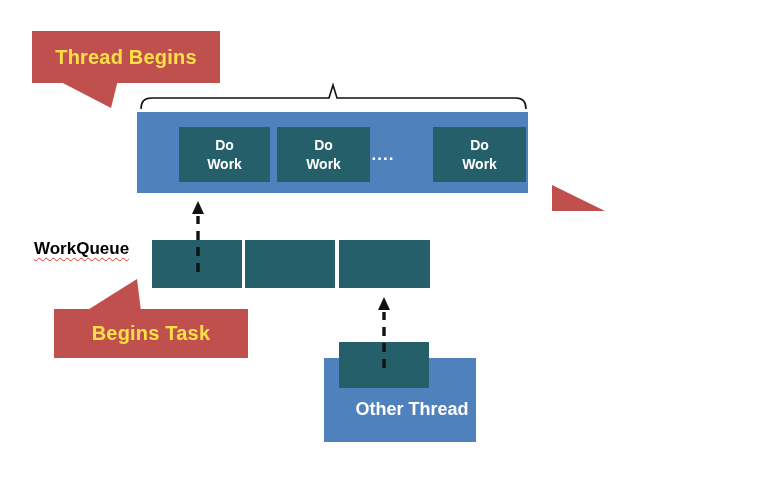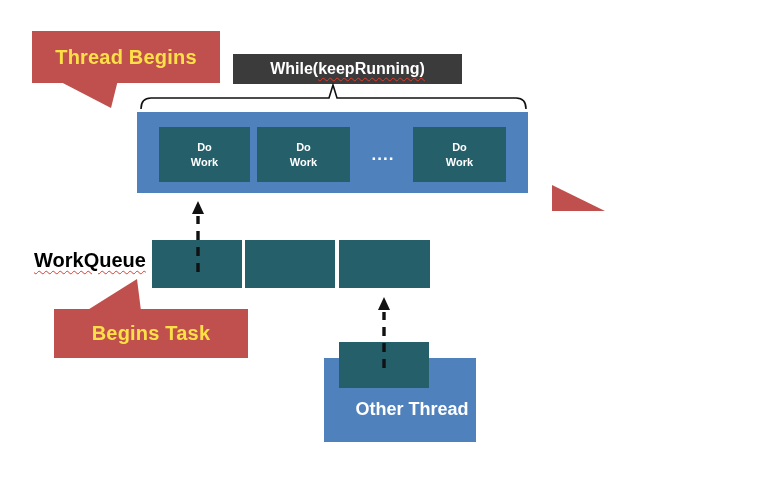--- a/index.html
+++ b/index.html
@@ -55,48 +55,49 @@
   
   .thread-container {
     left: 137px; top: 112px; width: 391px; height: 81px;
     background: var(--blue);
   }
   .do-work {
     top: 127px; height: 55px;
     background: var(--teal);
     color: #ffffff;
     font-weight: bold;
-    font-size: 11px;
+    font-size: 14px;
     line-height: 1.35;
     display: flex;
     align-items: center;
     justify-content: center;
     text-align: center;
     white-space: pre-line;
+    margin-left: 20px;
   }
   .do-work-1 { left: 159px; width: 91px; }
   .do-work-2 { left: 257px; width: 93px; }
   .do-work-3 { left: 413px; width: 93px; }
   .dots {
     left: 357px; top: 127px; width: 52px; height: 55px;
     color: #ffffff;
     font-weight: bold;
     font-size: 17px;
     letter-spacing: 1px;
     display: flex;
     align-items: center;
     justify-content: center;
   }
 
   
   .workqueue-label {
-    left: 34px; top: 249px;
+    left: 34px; top: 239px;
     color: #000000;
     font-weight: bold;
-    font-size: 20px;
+    font-size: 17px;
   }
   .queue-slot { top: 240px; height: 48px; background: var(--teal); }
   .queue-slot-1 { left: 152px; width: 90px; }
   .queue-slot-2 { left: 245px; width: 90px; }
   .queue-slot-3 { left: 339px; width: 91px; }
 
   
   .other-thread {
     left: 324px; top: 358px; width: 152px; height: 84px;
     background: var(--blue);
@@ -126,23 +127,20 @@
 </style>
 </head>
 <body>
 
 <div class="canvas">
 
   <div class="abs callout callout-thread-begins">
     <span>Thread Begins</span>
   </div>
 
-  <div class="abs while-box">
-    <span>While(</span><span class="wavy">keepRunning)</span>
-  </div>
 
   <div class="abs thread-container"></div>
   <div class="abs do-work do-work-1">Do
 Work</div>
   <div class="abs do-work do-work-2">Do
 Work</div>
   <div class="abs dots">....</div>
   <div class="abs do-work do-work-3">Do
 Work</div>
 

